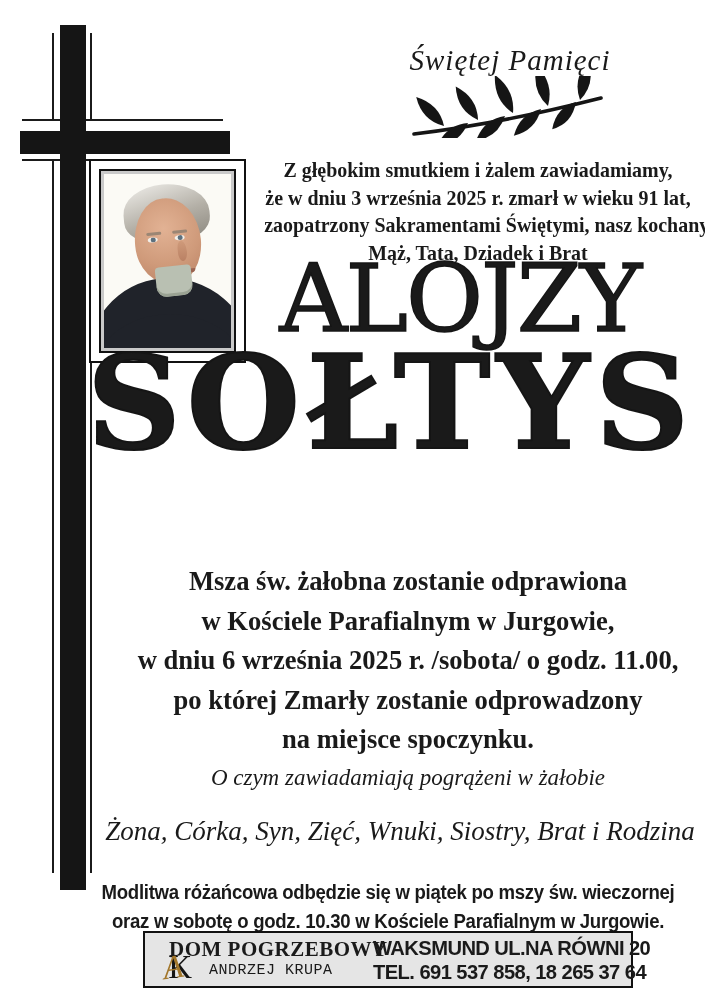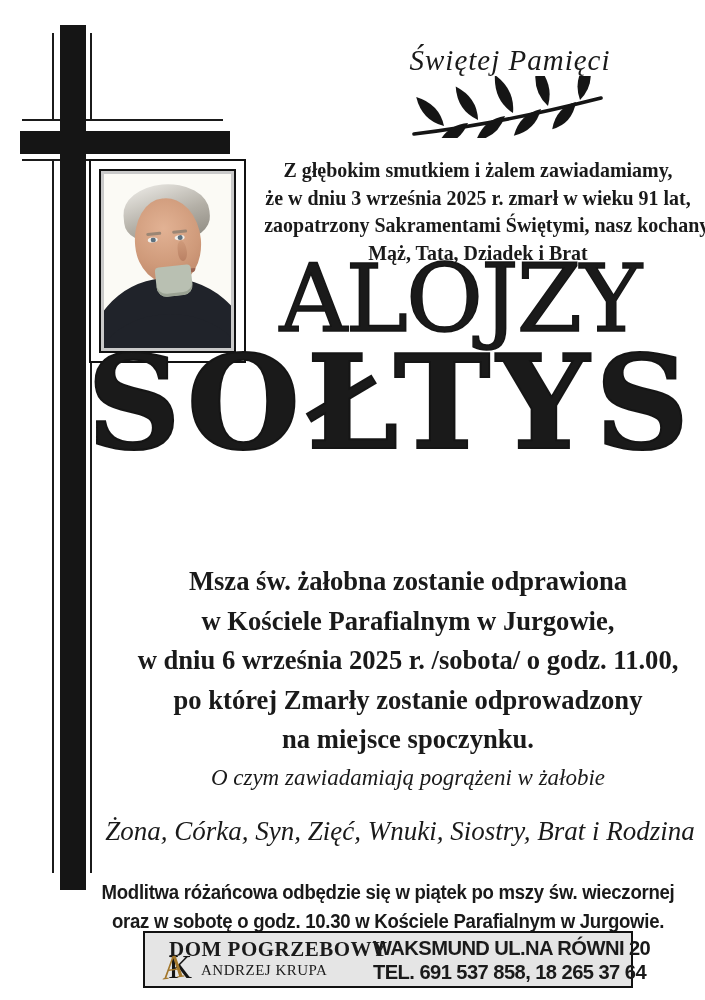--- a/index.html
+++ b/index.html
@@ -50,21 +50,21 @@
   #announcement-line{left:108px;top:765px;width:600px;font-style:italic;font-size:23px;}
   #family-line{left:50px;top:816px;width:700px;font-style:italic;font-size:27px;}
   #rosary-block{left:38px;top:878px;width:700px;font-family:"Liberation Sans",sans-serif;font-weight:bold;
                 font-size:20px;line-height:29px;letter-spacing:-0.3px;transform:scaleX(.93);transform-origin:50% 0;}
   
   #footer-box{left:143px;top:931px;width:486px;height:53px;border:2px solid #111;background:#e5e5e5;}
   #fh-name{position:absolute;left:24px;top:4px;font-weight:bold;font-size:21px;letter-spacing:.5px;}
   #fh-monogram{position:absolute;left:18px;top:18px;font-size:33px;font-style:italic;line-height:1;}
   #fh-monogram .ak-a{color:#a3772b;display:inline-block;transform:rotate(-8deg);}
   #fh-monogram .ak-k{color:#141414;margin-left:-15px;font-style:normal;}
-  #fh-owner{position:absolute;left:56px;top:29px;font-size:15px;letter-spacing:.5px;}
+  #fh-owner{position:absolute;left:64px;top:29px;font-size:15px;letter-spacing:.5px;font-family:Liberation Mono, monospace;}
   .fh-right{position:absolute;left:228px;font-family:"Liberation Sans",sans-serif;font-weight:bold;
             font-size:21px;letter-spacing:-0.6px;transform:scaleX(.96);transform-origin:0 50%;white-space:nowrap;}
   #fh-address{top:3px;}
   #fh-phones{top:27px;}
   svg{display:block;}
 </style>
 </head>
 <body>
 
 <div id="page">

